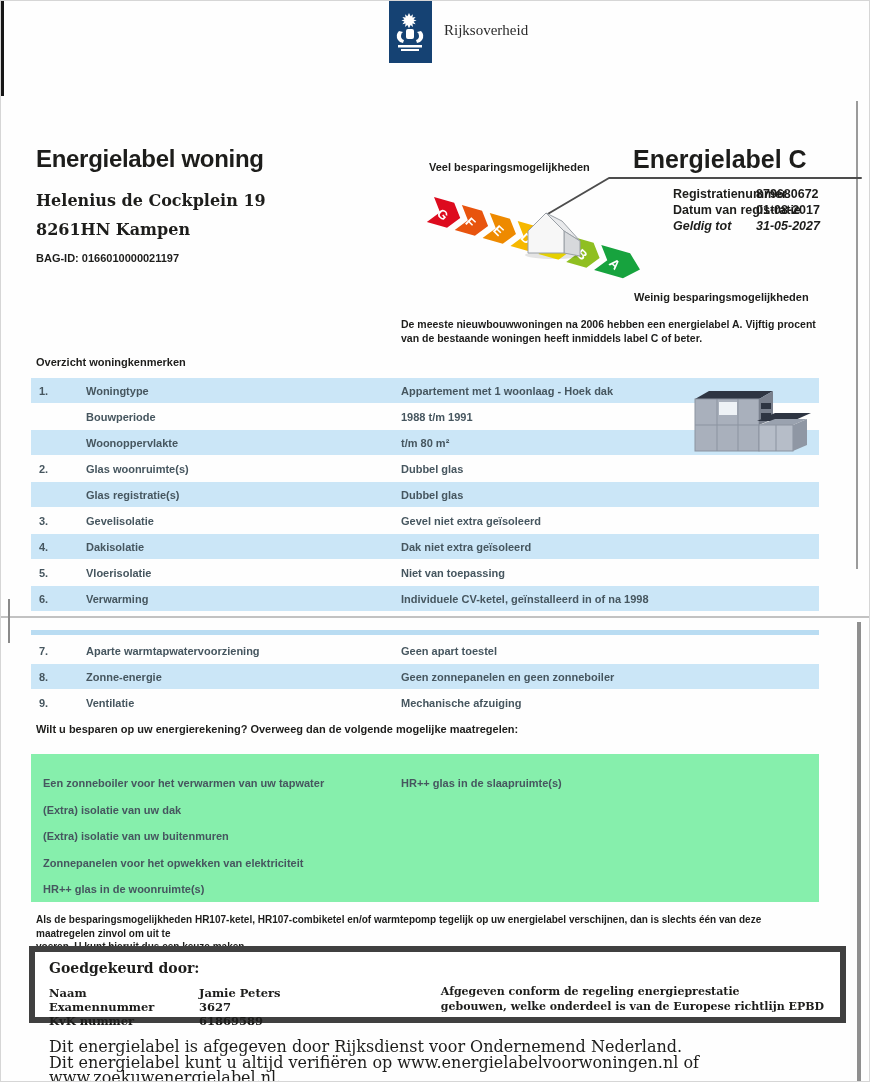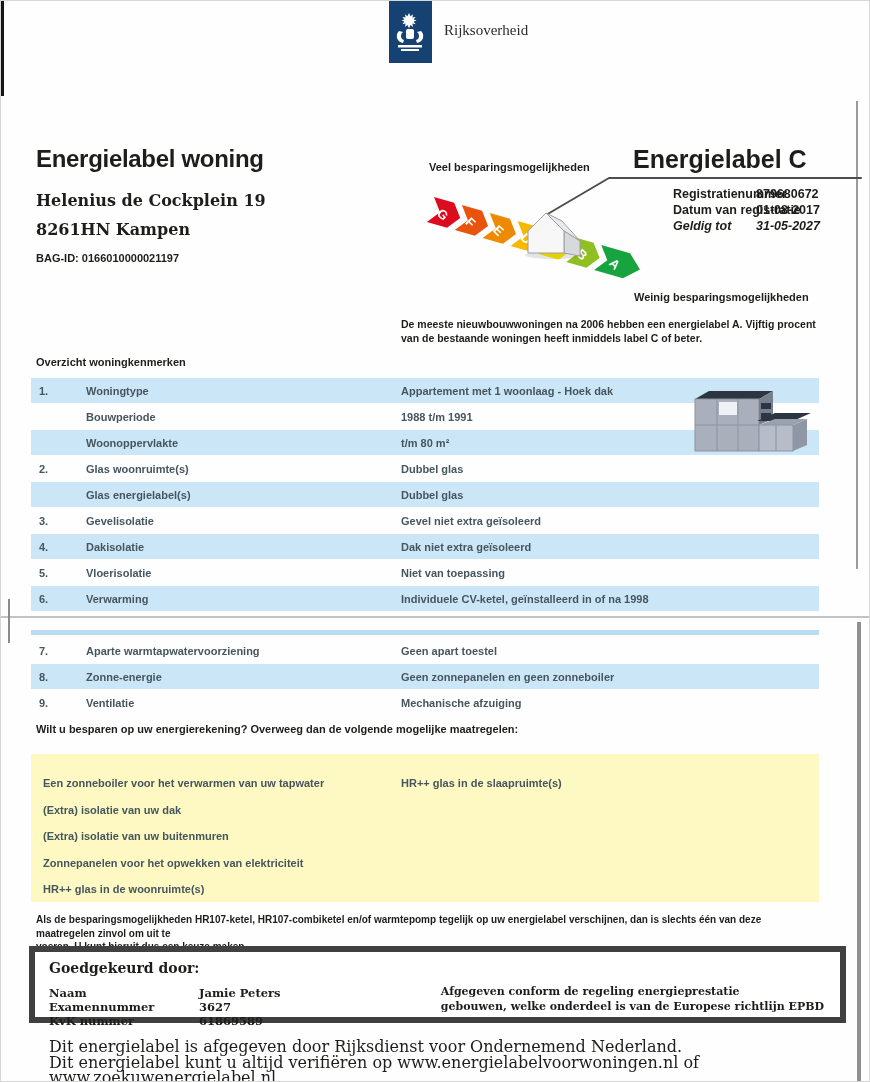--- a/index.html
+++ b/index.html
@@ -58,21 +58,21 @@
     font-size: 11px; font-weight: bold; color: #46565f;
   }
   .trow.shaded { background: #cbe6f7; }
   .tnum { position: absolute; left: 8px; width: 40px; }
   .tlabel { position: absolute; left: 55px; }
   .tvalue { position: absolute; left: 370px; }
   .blue-strip { left: 30px; top: 629px; width: 788px; height: 5px; background: #b9dcf2; }
 
   
   .measures-heading { left: 35px; top: 722px; font-size: 11px; font-weight: bold; }
-  .measures-box { left: 30px; top: 753px; width: 788px; height: 148px; background: #fef9c3; }
+  .measures-box { left: 30px; top: 753px; width: 788px; height: 148px; background: #86efac; }
   .measures-left { position: absolute; left: 12px; top: 16px; }
   .measure-item { font-size: 11px; font-weight: bold; color: #46565f; line-height: 26.5px; }
   .measures-right { position: absolute; left: 370px; top: 16px; }
 
   .note { left: 35px; top: 912px; width: 770px; font-size: 10px; font-weight: bold; line-height: 13.5px; color: #1d1d1b; }
 
   
   .approval-box { left: 28px; top: 945px; width: 817px; height: 77px; border: 6px solid #404040; background: #fff; }
   .approval-heading { position: absolute; left: 14px; top: 8px; font-family: "DejaVu Serif", serif; font-size: 14px; font-weight: bold; }
   .approval-rows { position: absolute; left: 14px; top: 34px; }
@@ -200,21 +200,21 @@
       <span class="tlabel">Woonoppervlakte</span>
       <span class="tvalue">t/m 80 m²</span>
     </div>
     <div class="trow">
       <span class="tnum">2.</span>
       <span class="tlabel">Glas woonruimte(s)</span>
       <span class="tvalue">Dubbel glas</span>
     </div>
     <div class="trow shaded">
       <span class="tnum"></span>
-      <span class="tlabel">Glas energielabel(s)</span>
+      <span class="tlabel">Glas registratie(s)</span>
       <span class="tvalue">Dubbel glas</span>
     </div>
     <div class="trow">
       <span class="tnum">3.</span>
       <span class="tlabel">Gevelisolatie</span>
       <span class="tvalue">Gevel niet extra geïsoleerd</span>
     </div>
     <div class="trow shaded">
       <span class="tnum">4.</span>
       <span class="tlabel">Dakisolatie</span>

